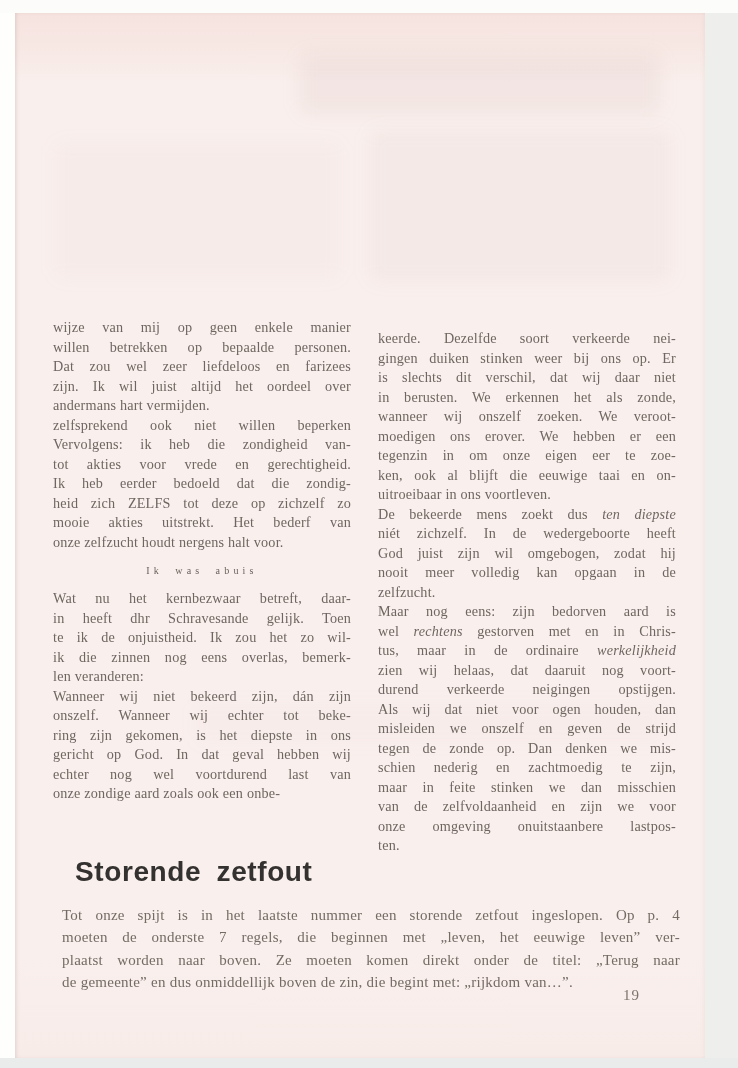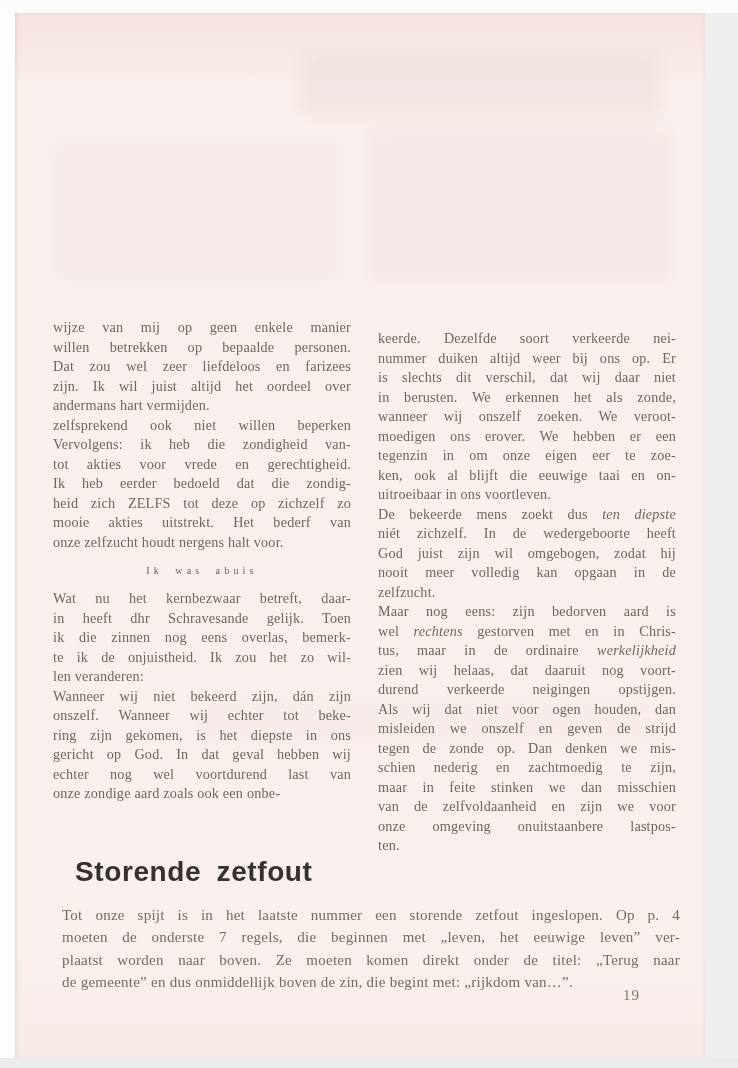--- a/index.html
+++ b/index.html
@@ -147,38 +147,38 @@
           <div class="ln">tot akties voor vrede en gerechtigheid.</div>
           <div class="ln">Ik heb eerder bedoeld dat die zondig-</div>
           <div class="ln">heid zich ZELFS tot deze op zichzelf zo</div>
           <div class="ln">mooie akties uitstrekt. Het bederf van</div>
           <div class="ln ln-last">onze zelfzucht houdt nergens halt voor.</div>
         </div>
         <div class="col-subheading">Ik was abuis</div>
         <div class="para">
           <div class="ln">Wat nu het kernbezwaar betreft, daar-</div>
           <div class="ln">in heeft dhr Schravesande gelijk. Toen</div>
+          <div class="ln">te ik de onjuistheid. Ik zou het zo wil-</div>
           <div class="ln">ik die zinnen nog eens overlas, bemerk-</div>
-          <div class="ln">te ik de onjuistheid. Ik zou het zo wil-</div>
           <div class="ln ln-last">len veranderen:</div>
         </div>
         <div class="para">
           <div class="ln">Wanneer wij niet bekeerd zijn, dán zijn</div>
           <div class="ln">onszelf. Wanneer wij echter tot beke-</div>
           <div class="ln">ring zijn gekomen, is het diepste in ons</div>
           <div class="ln">gericht op God. In dat geval hebben wij</div>
           <div class="ln">echter nog wel voortdurend last van</div>
           <div class="ln ln-last">onze zondige aard zoals ook een onbe-</div>
         </div>
       </div>
 
     <div class="col col-right">
         <div class="para">
           <div class="ln">keerde. Dezelfde soort verkeerde nei-</div>
-          <div class="ln">nummer duiken altijd weer bij ons op. Er</div>
+          <div class="ln">gingen duiken stinken weer bij ons op. Er</div>
           <div class="ln">is slechts dit verschil, dat wij daar niet</div>
           <div class="ln">in berusten. We erkennen het als zonde,</div>
           <div class="ln">wanneer wij onszelf zoeken. We veroot-</div>
           <div class="ln">moedigen ons erover. We hebben er een</div>
           <div class="ln">tegenzin in om onze eigen eer te zoe-</div>
           <div class="ln">ken, ook al blijft die eeuwige taai en on-</div>
           <div class="ln ln-last">uitroeibaar in ons voortleven.</div>
         </div>
         <div class="para">
           <div class="ln">De bekeerde mens zoekt dus <em>ten diepste</em></div>

